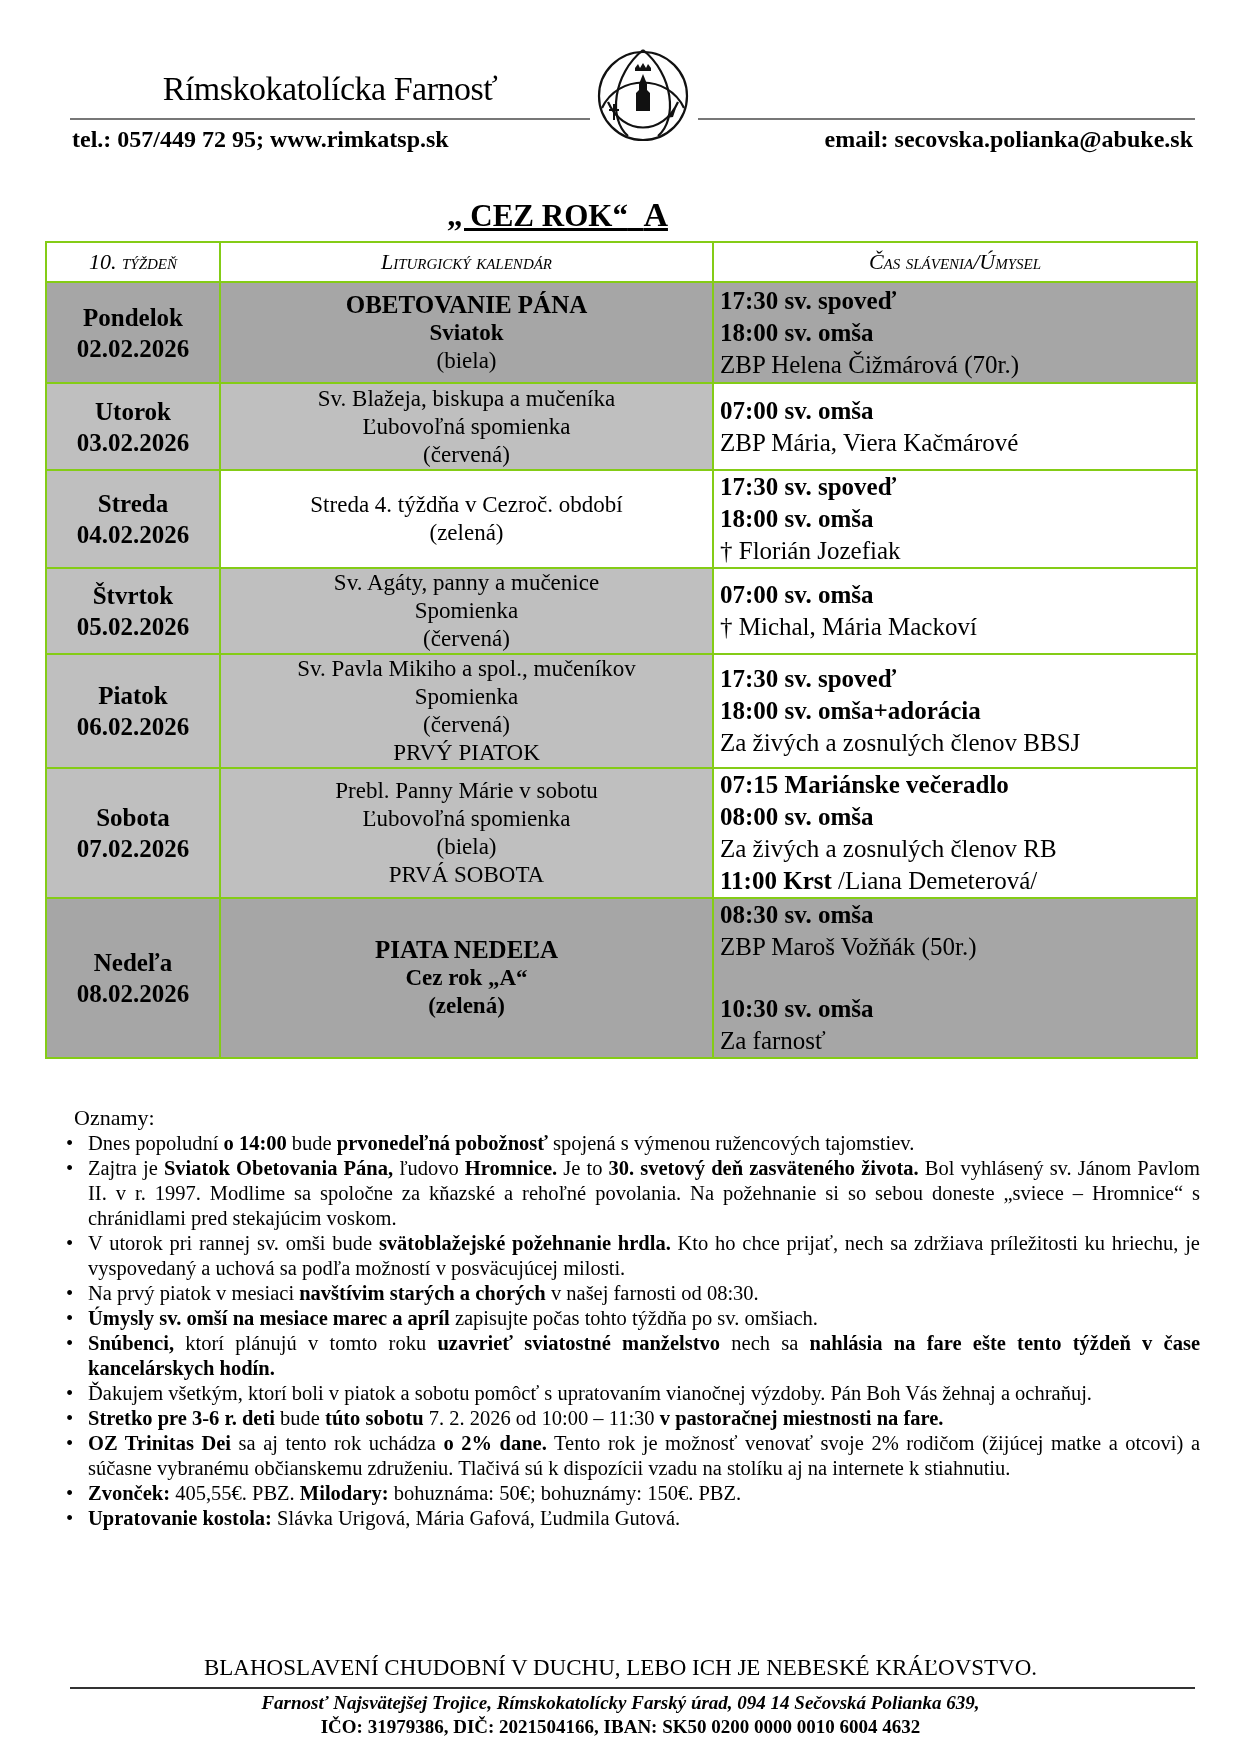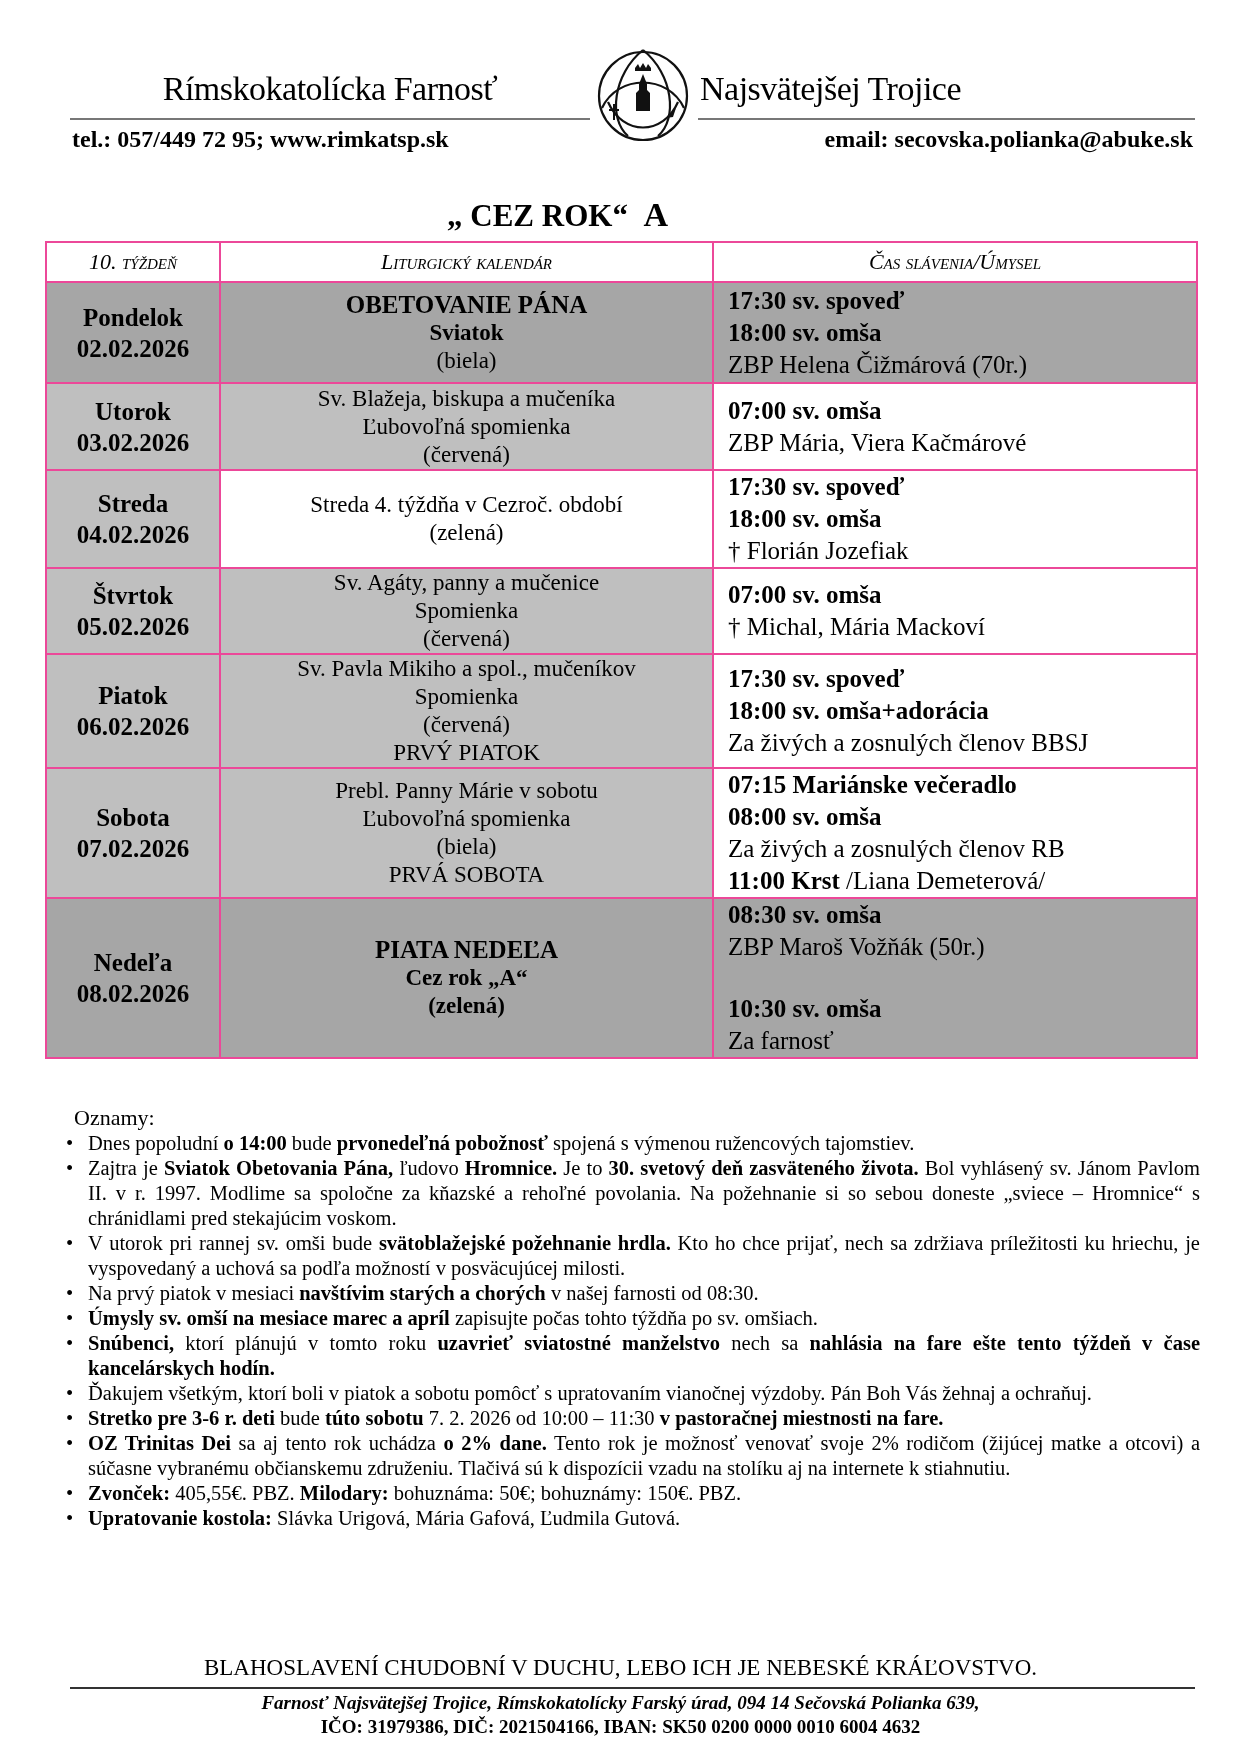--- a/index.html
+++ b/index.html
@@ -9,26 +9,26 @@
   
   .hdr-left { position: absolute; left: 70px; top: 70px; width: 520px; text-align: center; font-size: 34px; letter-spacing: -0.5px; }
   .hdr-right { position: absolute; left: 700px; top: 70px; width: 320px; text-align: left; font-size: 34px; letter-spacing: -0.5px; }
   .hdr-rule-l { position: absolute; left: 70px; top: 118px; width: 520px; height: 2px; background: #777; }
   .hdr-rule-r { position: absolute; left: 698px; top: 118px; width: 497px; height: 2px; background: #777; }
   .logo { position: absolute; left: 588px; top: 44px; width: 110px; height: 100px; }
   .contact-l { position: absolute; left: 72px; top: 126px; font-size: 24px; font-weight: bold; }
   .contact-r { position: absolute; right: 48px; top: 126px; font-size: 24px; font-weight: bold; }
 
   .title1 { position: absolute; left: 0; width: 1241px; top: 157px; text-align: center; font-size: 31px; font-weight: bold; font-variant: small-caps; letter-spacing: 0.3px; }
-  .title2 { position: absolute; left: 0; width: 1115px; top: 196px; text-align: center; font-size: 31px; font-weight: bold; }
+  .title2 { position: absolute; left: 0; width: 1115px; top: 196px; text-align: center; font-size: 31px; font-weight: bold; text-decoration: underline; }
   .title2 .big { font-size: 34px; }
 
   
   table.sched { position: absolute; left: 45px; top: 241px; width: 1151px; border-collapse: collapse; table-layout: fixed; }
-  table.sched td, table.sched th { border: 2px solid #ec4899; padding: 0 14px; vertical-align: middle; }
+  table.sched td, table.sched th { border: 2px solid #84cc16; padding: 0 6px; vertical-align: middle; }
   table.sched tr.head td { height: 38px; background: #fff; font-style: italic; font-size: 22px; font-variant: small-caps; text-align: center; font-weight: normal; }
   col.c1 { width: 174px; } col.c2 { width: 493px; } col.c3 { width: 484px; }
   .day { text-align: center; font-weight: bold; font-size: 25px; line-height: 31px; }
   .lit { text-align: center; font-size: 23px; line-height: 28px; }
   .lit .bold { font-weight: bold; }
   .lit .big { font-size: 25px; }
   .mass { text-align: left; font-size: 25px; line-height: 32px; }
   .mass .b { font-weight: bold; }
   .mass .spacer { height: 30px; }
   .dark { background: #a6a6a6; }
@@ -47,21 +47,20 @@
   .foot-rule { position: absolute; left: 70px; top: 1687px; width: 1125px; height: 2px; background: #333; }
   .foot1 { position: absolute; left: 0; width: 1241px; top: 1692px; text-align: center; font-size: 19px; font-weight: bold; font-style: italic; }
   .foot2 { position: absolute; left: 0; width: 1241px; top: 1716px; text-align: center; font-size: 19px; font-weight: bold; }
 </style>
 </head>
 <body>
 
 <div class="page">
 
   <div class="hdr-left">Rímskokatolícka Farnosť</div>
-  <div class="hdr-right">Najsvätejšej Trojice</div>
   <div class="hdr-rule-l"></div>
   <div class="hdr-rule-r"></div>
 
   <svg class="logo" viewBox="0 0 110 100">
     <g fill="none" stroke="#111" stroke-width="2.2">
       <circle cx="55" cy="52" r="44"></circle>
       <path d="M55 6 C 25 30, 20 75, 40 92"></path>
       <path d="M55 6 C 85 30, 90 75, 70 92"></path>
       <path d="M14 64 C 30 30, 80 30, 96 64"></path>
       <path d="M20 58 C 35 92, 75 92, 90 58"></path>

